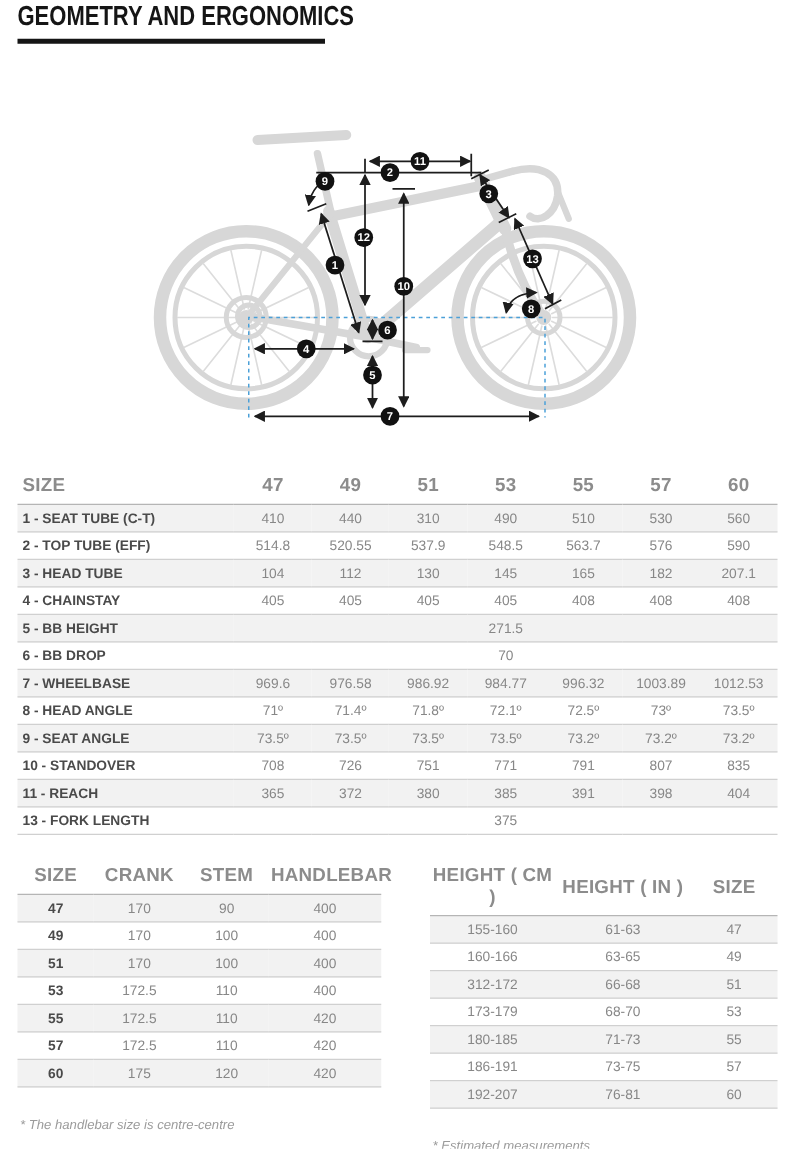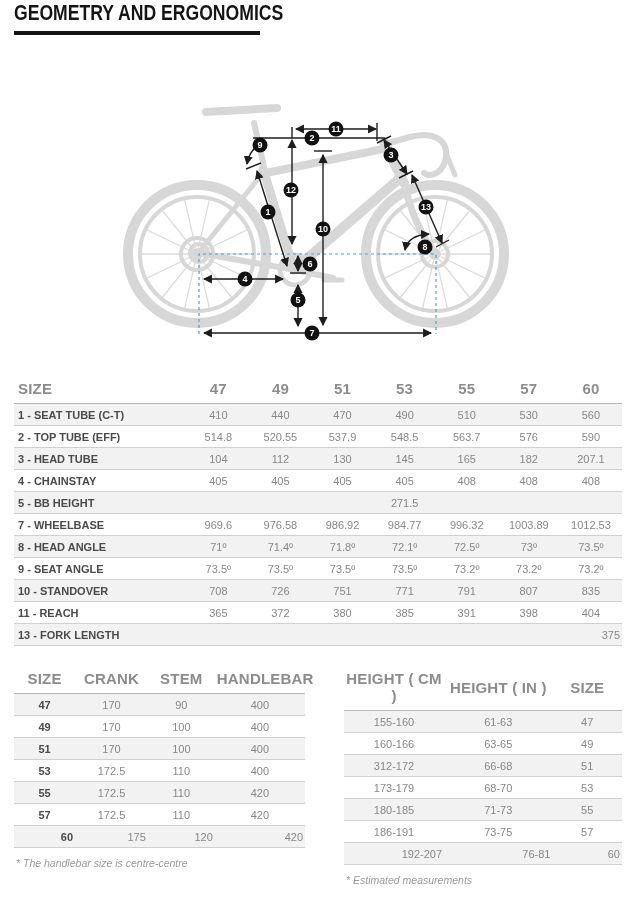--- a/index.html
+++ b/index.html
@@ -9,31 +9,31 @@
   h1{display:inline-block;margin:0;font-size:22px;font-weight:700;color:#151515;
      letter-spacing:0;white-space:nowrap;transform:scaleX(0.8);transform-origin:0 50%;}
   .title-rule{width:246px;height:4px;background:#151515;margin-top:5px;}
   .diagram{display:block;margin-top:12px;}
 
   table{border-collapse:collapse;width:100%;table-layout:fixed;}
   th{font-size:15px;color:#8c8c8c;font-weight:700;padding:7px 2px 6px;text-align:center;letter-spacing:.2px;}
   td{font-size:11px;color:#878787;padding:4px 2px;text-align:center;border-top:1px solid #d0d0d0;height:13px;}
   tbody tr:nth-child(odd) td{background:#f2f2f2;}
   tbody tr:first-child td{border-top:1px solid #b5b5b5;}
-  tbody tr:last-child td{border-bottom:1px solid #d0d0d0;text-align:right;}
+  tbody tr:last-child td{border-bottom:1px solid #d0d0d0;}
 
   .geo{margin-top:24px;}
   .geo th.first, .geo td.label{text-align:left;padding-left:4px;}
   .geo td.label{font-weight:700;color:#4a4a4a;margin-top:48px;}
 
   .bottom{display:flex;justify-content:space-between;margin-top:17px;}
   .bottom .col-left{width:291px;}
   .bottom .col-right{width:278px;}
   .comp td.size{font-weight:700;color:#4a4a4a;}
-  .footnote{font-style:italic;color:#9b9b9b;font-size:10.5px;margin-top:9px;padding-left:2px;}
+  .footnote{font-style:italic;color:#9b9b9b;font-size:10.5px;margin-top:24px;padding-left:2px;}
 </style>
 </head>
 <body>
 
 <div class="wrap">
   <div class="title-block">
     <h1>GEOMETRY AND ERGONOMICS</h1>
     <div class="title-rule"></div>
   </div>
 </div>
@@ -207,21 +207,21 @@
           <th class="">55</th>
           <th class="">57</th>
           <th class="">60</th>
         </tr>
       </thead>
       <tbody>
         <tr>
           <td class="label">1 - SEAT TUBE (C-T)</td>
           <td>410</td>
           <td>440</td>
-          <td>470</td>
+          <td>310</td>
           <td>490</td>
           <td>510</td>
           <td>530</td>
           <td>560</td>
         </tr>
         <tr>
           <td class="label">2 - TOP TUBE (EFF)</td>
           <td>514.8</td>
           <td>520.55</td>
           <td>537.9</td>
@@ -246,20 +246,24 @@
           <td>405</td>
           <td>405</td>
           <td>405</td>
           <td>408</td>
           <td>408</td>
           <td>408</td>
         </tr>
         <tr>
           <td class="label">5 - BB HEIGHT</td>
           <td colspan="7">271.5</td>
+        </tr>
+        <tr>
+          <td class="label">6 - BB DROP</td>
+          <td colspan="7">70</td>
         </tr>
         <tr>
           <td class="label">7 - WHEELBASE</td>
           <td>969.6</td>
           <td>976.58</td>
           <td>986.92</td>
           <td>984.77</td>
           <td>996.32</td>
           <td>1003.89</td>
           <td>1012.53</td>

